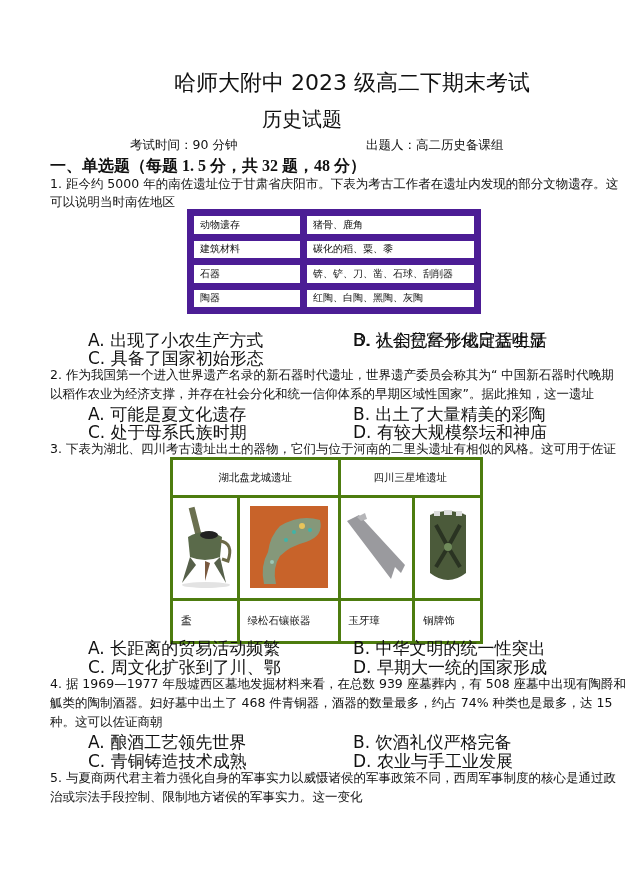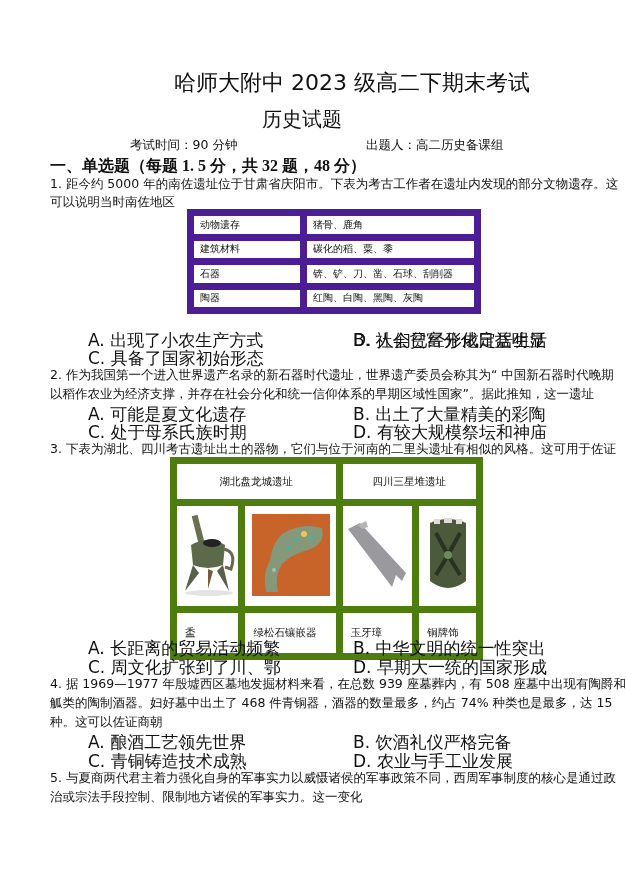--- a/index.html
+++ b/index.html
@@ -9,21 +9,21 @@
   .title { font-size:22px; letter-spacing:0px; }
   .subtitle { font-size:20px; }
   .meta { font-size:12.5px; }
   .section { font-size:16px; font-weight:bold;font-family:Liberation Serif, serif; }
   .text { font-size:12.5px; line-height:21px; }
   .opt { font-size:17px; }
   table.t1 { position:absolute; left:187px; top:209px; width:294px; border-collapse:collapse; font-size:10px; }
   table.t1 td { border:7px solid #4c1d95; height:17.5px; padding:0 0 0 6px;font-family:Liberation Serif, serif; }
   table.t1 td:first-child { width:100px; }
   table.t3 { position:absolute; left:170px; top:457px; width:313px; border-collapse:collapse; font-size:10.5px; }
-  table.t3 td { border:7px solid #4d7c0f; padding:0;font-family:Liberation Mono, monospace; }
+  table.t3 td { border:3px solid #4d7c0f; padding:0;font-family:Liberation Mono, monospace; }
   .hdr { height:35px; text-align:center; }
   .imgrow td { height:100px; text-align:center; vertical-align:middle; }
   .lblrow td { height:40px; padding-left:8px !important; }
   .img { display:inline-block; position:relative; }
 </style>
 </head>
 <body>
 
 <div class="abs title" style="left:174px; top:68px;">哈师大附中 2023 级高二下期末考试</div>
 <div class="abs subtitle" style="left:262px; top:106px;text-align:center;">历史试题</div>

